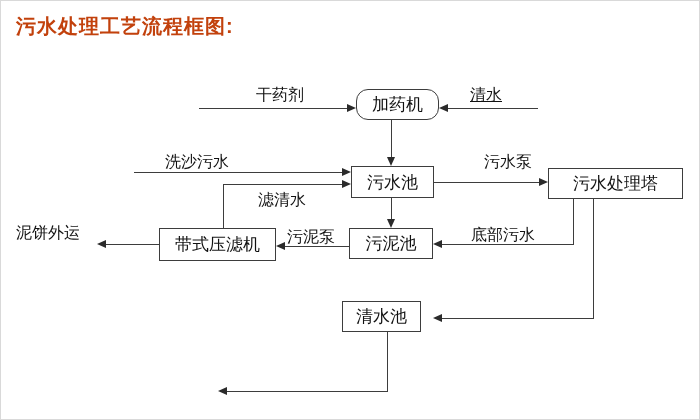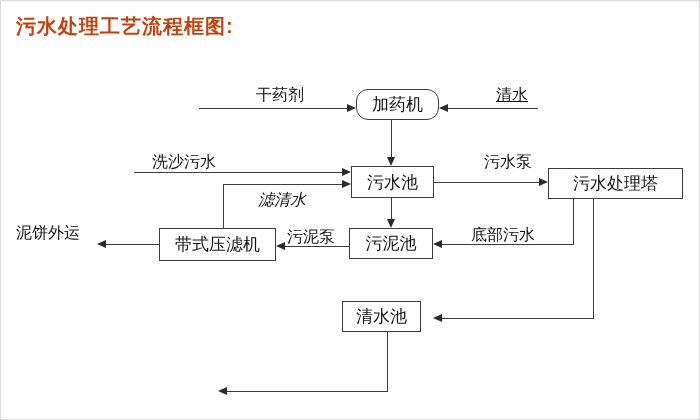--- a/index.html
+++ b/index.html
@@ -39,32 +39,32 @@
   <div class="node" style="left:350px;top:165px;width:83px;height:32px;">污水池</div>
   <div class="node" style="left:547px;top:167px;width:135px;height:31px;">污水处理塔</div>
   <div class="node" style="left:348px;top:227px;width:84px;height:31px;">污泥池</div>
   <div class="node" style="left:158px;top:227px;width:117px;height:33px;">带式压滤机</div>
   <div class="node" style="left:341px;top:300px;width:79px;height:31px;">清水池</div>
 
   <div class="lbl" style="left:255px;top:84px;">干药剂</div>
   <div class="hline" style="left:198px;top:107px;width:148px;"></div>
   <div class="arr right" style="left:346px;top:103px;"></div>
 
-  <div class="lbl" style="left:495px;top:84px;text-decoration:underline;">清水</div>
+  <div class="lbl" style="left:469px;top:84px;text-decoration:underline;">清水</div>
   <div class="hline" style="left:447px;top:107px;width:90px;"></div>
   <div class="arr left" style="left:438px;top:103px;"></div>
 
   <div class="vline" style="left:390px;top:119px;height:38px;"></div>
   <div class="arr down" style="left:386px;top:156px;"></div>
 
-  <div class="lbl" style="left:151px;top:151px;">洗沙污水</div>
+  <div class="lbl" style="left:164px;top:151px;">洗沙污水</div>
   <div class="hline" style="left:133px;top:171px;width:208px;"></div>
   <div class="arr right" style="left:341px;top:167px;"></div>
 
-  <div class="lbl" style="left:257px;top:189px;font-style:italic;">滤清水</div>
+  <div class="lbl" style="left:257px;top:189px;">滤清水</div>
   <div class="vline" style="left:222px;top:183px;height:44px;"></div>
   <div class="hline" style="left:222px;top:183px;width:119px;"></div>
   <div class="arr right" style="left:341px;top:179px;"></div>
 
   <div class="lbl" style="left:454px;top:151px;margin-left:29px;">污水泵</div>
   <div class="hline" style="left:433px;top:181px;width:105px;"></div>
   <div class="arr right" style="left:538px;top:177px;"></div>
 
   <div class="lbl" style="left:470px;top:224px;">底部污水</div>
   <div class="vline" style="left:572px;top:198px;height:46px;"></div>

